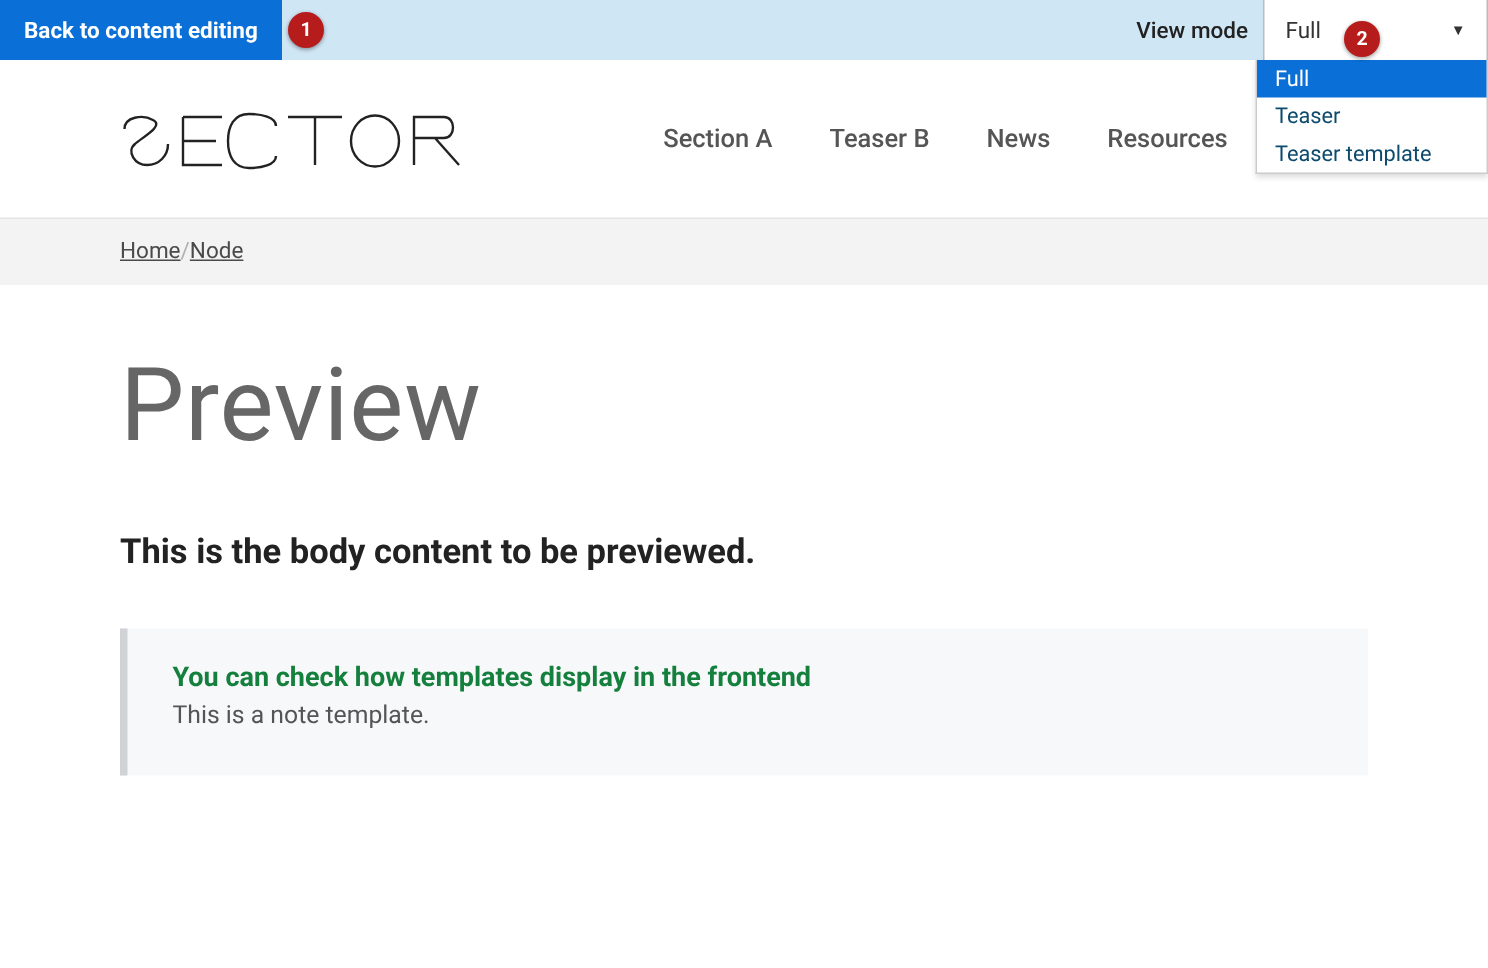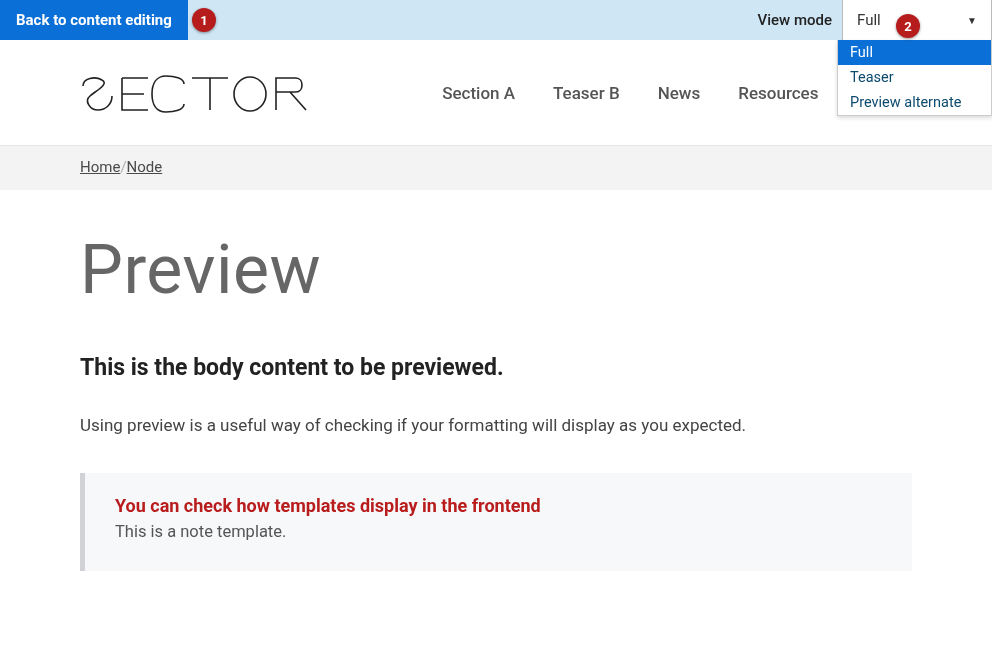--- a/index.html
+++ b/index.html
@@ -35,41 +35,41 @@
 .bc { display:flex; align-items:center; color:#4a4a4a; }
 .bc a { color:#4a4a4a; text-decoration:underline; cursor:pointer; }
 .bc-sep { color:#b0b0b0; }
 
 
 .content { padding:40px 80px 0; background:#fff; }
 .page-title { font-size:68px; font-weight:400; color:#666; letter-spacing:.5px; }
 .body-heading { margin-top:44px; font-size:23px; font-weight:700; color:#222; }
 .body-para { margin-top:34px; font-size:17px; color:#444; }
 .note-box { margin-top:38px; background:#f7f8fa; border-left:5px solid #d0d2d6; padding:22px 30px 30px; }
-.note-title { font-size:18px; font-weight:700; color:#b91c1c; }
+.note-title { font-size:18px; font-weight:700; color:#15803d; }
 .note-body { font-size:16.5px; color:#555; margin-top:6px; }
 </style>
 </head>
 <body>
 
 <div class="preview-bar">
   <div class="back-btn">Back to content editing</div>
   <div class="right-side">
     <span class="vm-label">View mode</span>
     <div class="vm-select">
       <span>Full</span>
       <span class="vm-caret">▼</span>
     </div>
   </div>
 </div>
 
 <div class="vm-dropdown">
   <div class="vm-opt selected">Full</div>
   <div class="vm-opt">Teaser</div>
-  <div class="vm-opt">Preview alternate</div>
+  <div class="vm-opt">Teaser template</div>
 </div>
 
 <div class="marker m1">1</div>
 <div class="marker m2">2</div>
 
 <header class="site-header">
   <div class="logo">
     <svg viewBox="0 0 228 38" width="228" height="38">
       <g fill="none" stroke="#222" stroke-width="1.6">
 
@@ -100,18 +100,17 @@
   <div class="bc">
     <a>Home</a>
     <span class="bc-sep">/</span>
     <a>Node</a>
   </div>
 </div>
 
 <main class="content">
   <h1 class="page-title">Preview</h1>
   <h2 class="body-heading">This is the body content to be previewed.</h2>
-  <p class="body-para">Using preview is a useful way of checking if your formatting will display as you expected.</p>
   <div class="note-box">
     <div class="note-title">You can check how templates display in the frontend</div>
     <div class="note-body">This is a note template.</div>
   </div>
 </main>
 
 </body></html>

